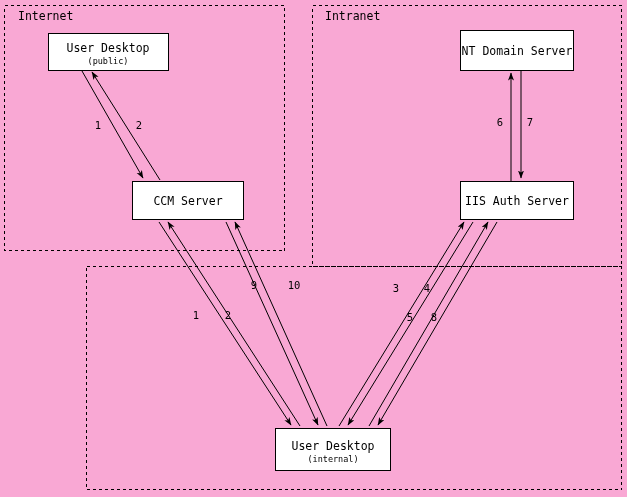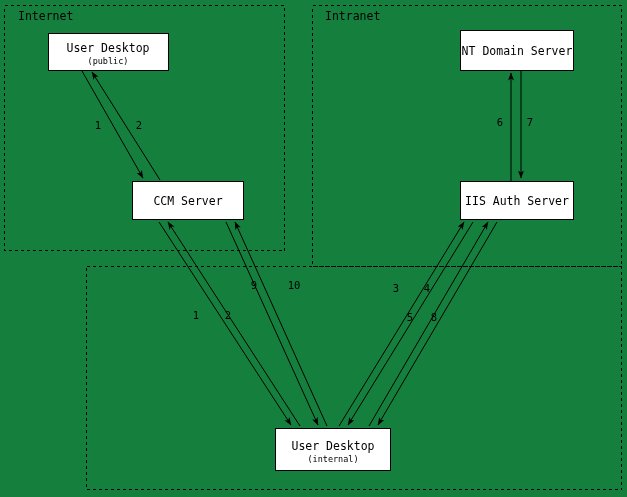--- a/index.html
+++ b/index.html
@@ -10,21 +10,21 @@
   body {
     width: 627px;
     height: 497px;
     font-family: "DejaVu Sans Mono", monospace;
   }
   #diagram-root {
     position: relative;
     width: 627px;
     height: 497px;
     overflow: hidden;
-    background: #15803d;
+    background: #f9a8d4;
   }
   svg.diagram-canvas {
     position: absolute;
     left: 0;
     top: 0;
     width: 627px;
     height: 497px;
   }
   .zone-rect {
     fill: none;

